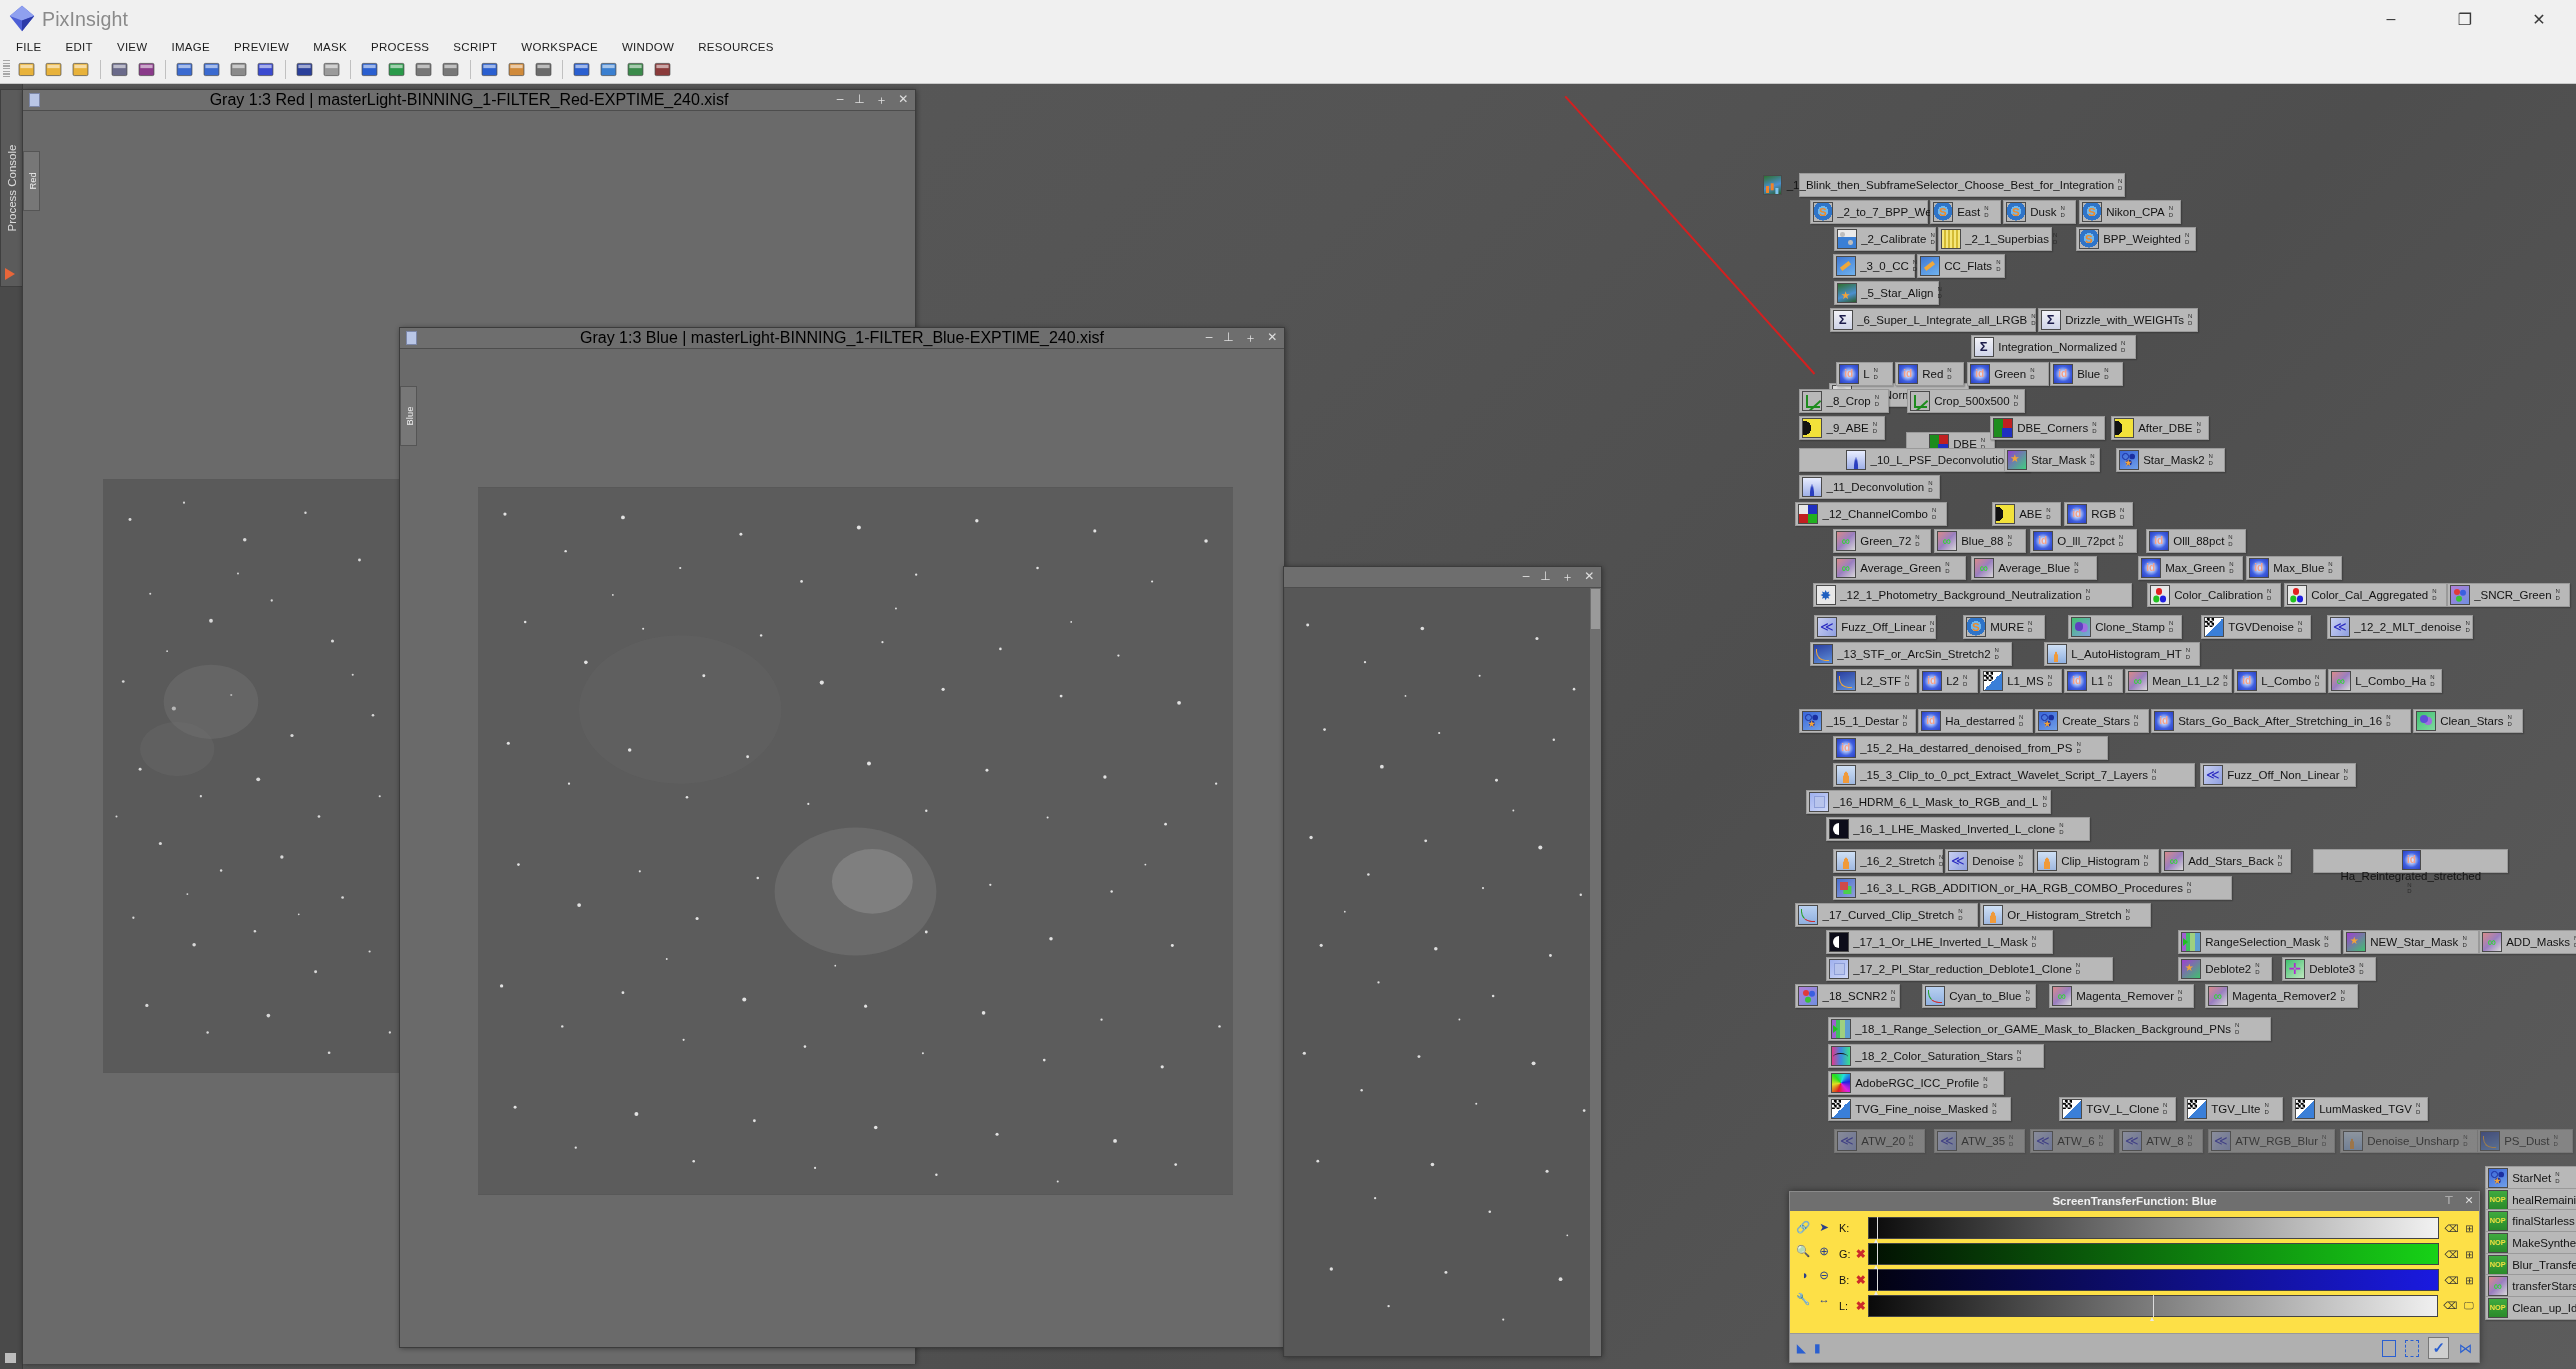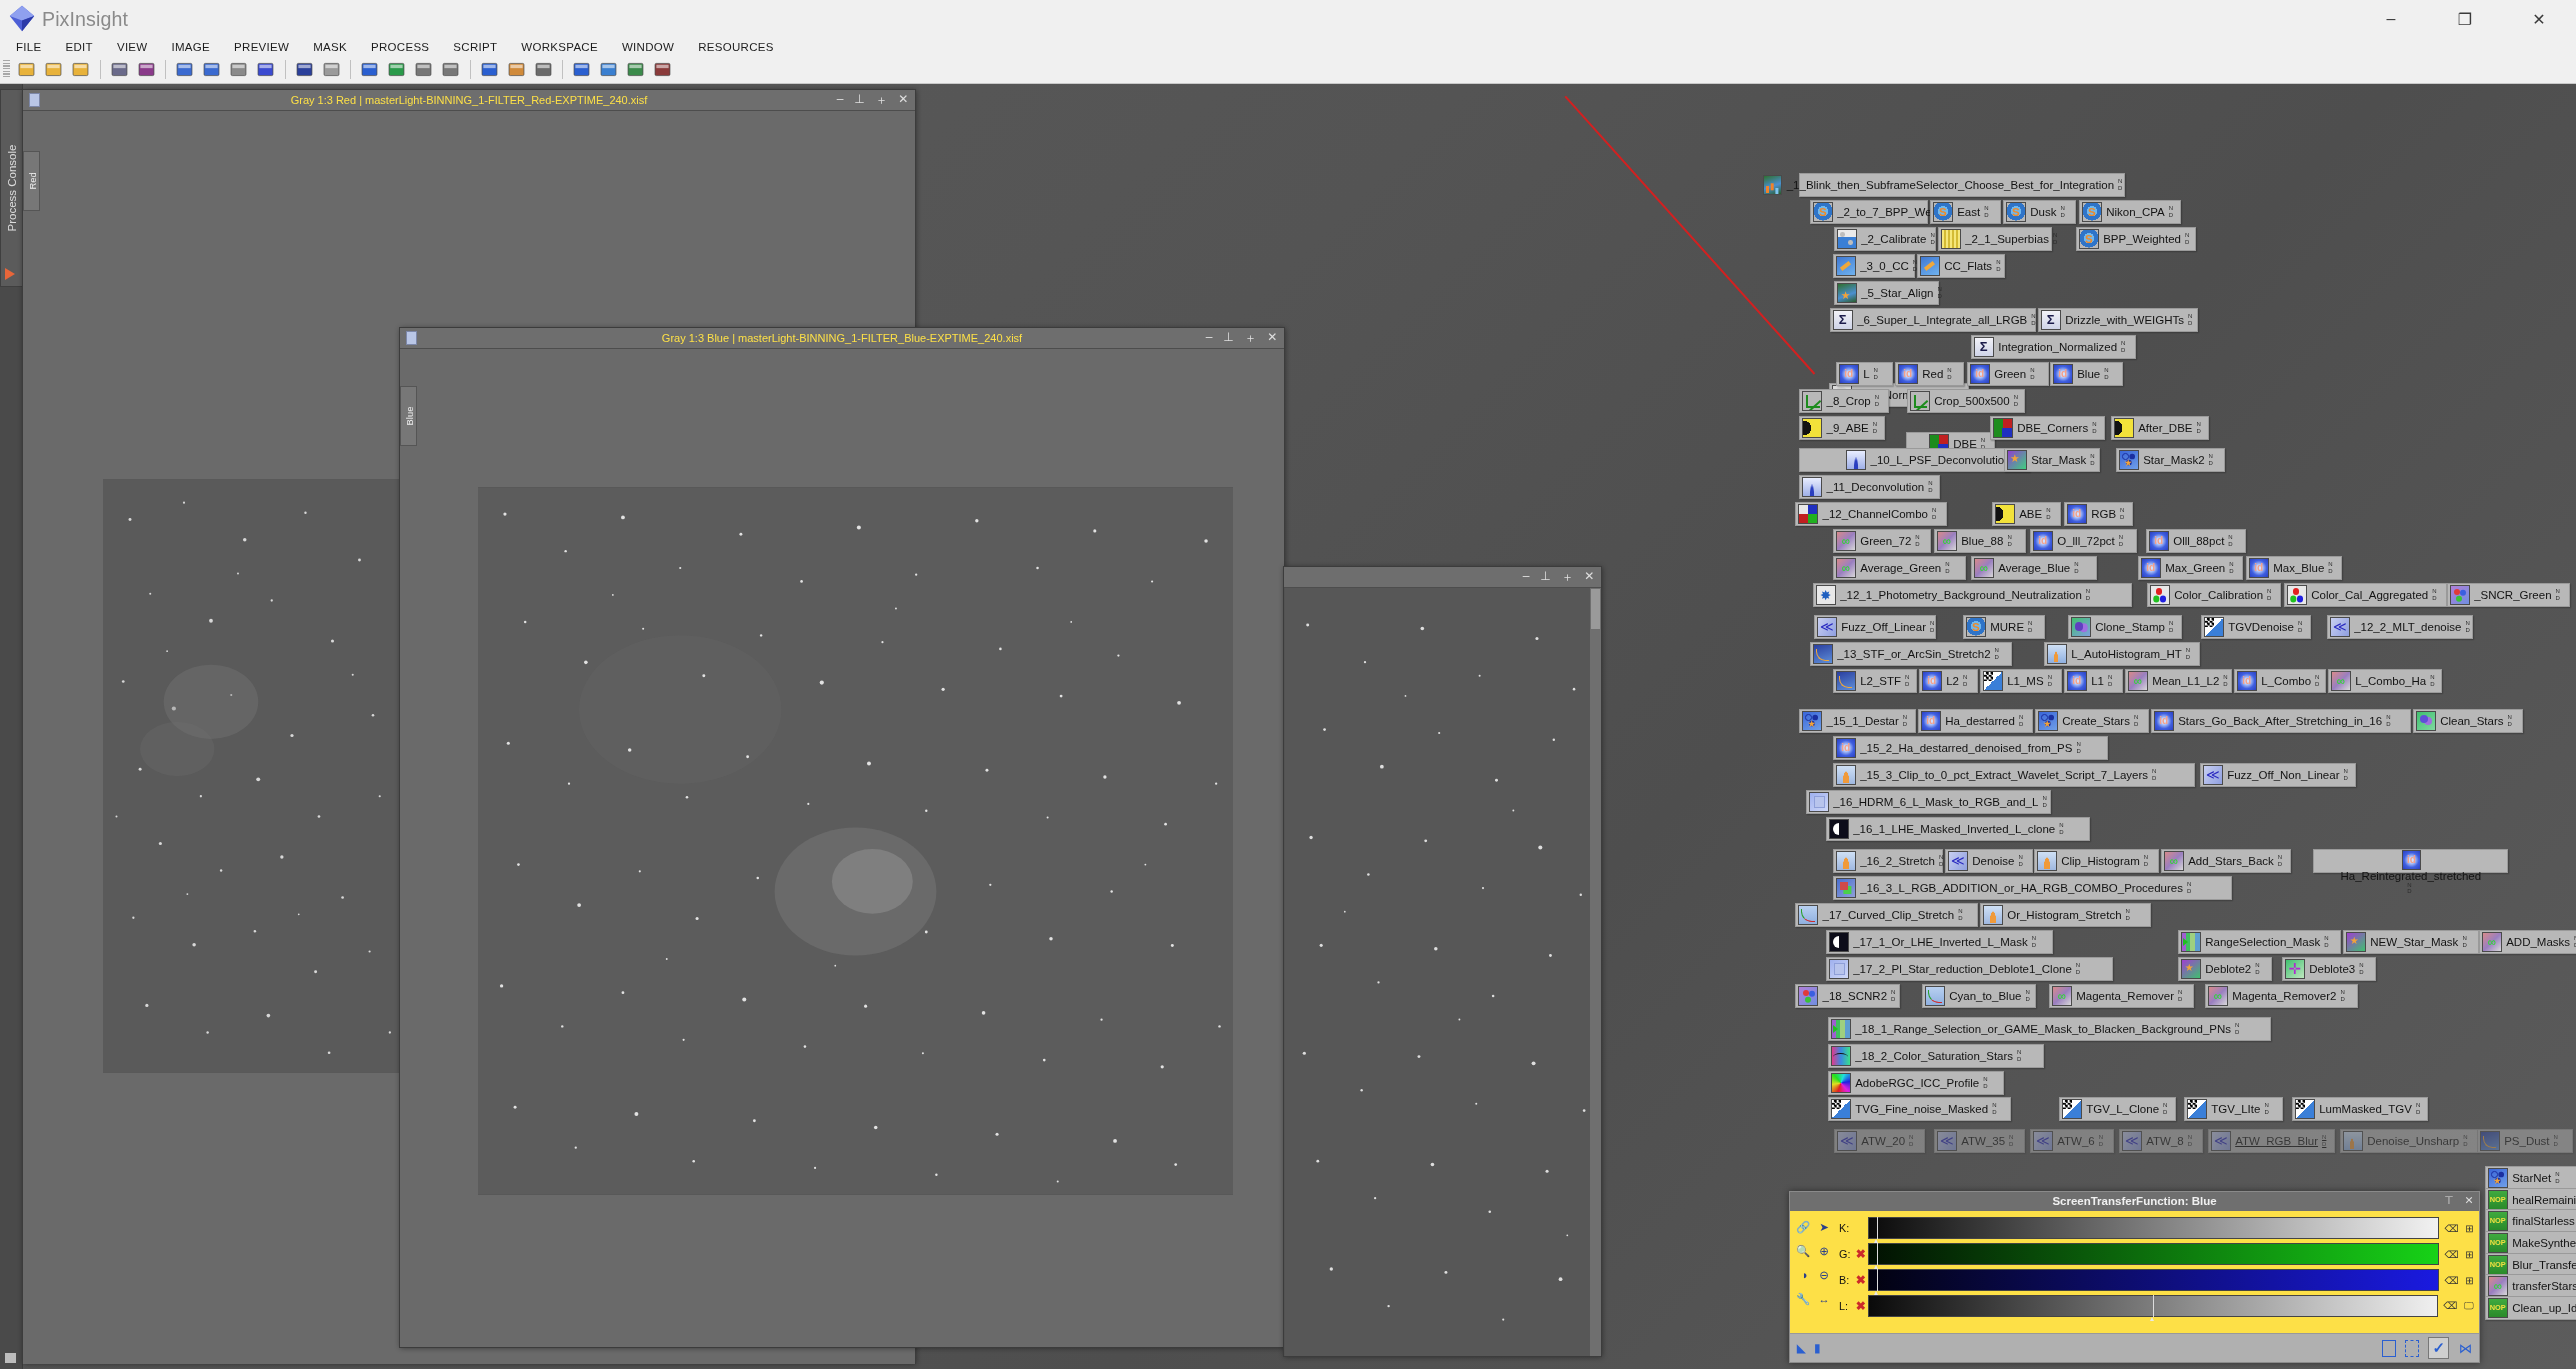--- a/index.html
+++ b/index.html
@@ -31,21 +31,21 @@
   
   .dock-left{position:absolute;left:0;top:0;width:22px;height:1286px;background:#4a4a4a;border-right:0.7px solid #3d3d3d;}
   .dock-tab{position:absolute;left:0;top:5.4px;width:22px;height:196px;background:#5b5b5b;border:0.7px solid #3f3f3f;}
   .dock-tab span{position:absolute;left:50%;top:50%;transform:translate(-50%,-50%) rotate(-90deg);white-space:nowrap;color:#dcdcdc;font-size:11.5px;}
   .dock-arrow{position:absolute;left:4px;bottom:6.7px;width:0;height:0;border-top:6.7px solid transparent;border-bottom:6.7px solid transparent;border-left:10.8px solid #e8663a;}
 
   
   .imgwin{position:absolute;background:#6a6a6a;border:0.7px solid #3c3c3c;box-shadow:1.3px 1.3px 5.4px rgba(0,0,0,.45);}
   .iw-title{height:20px;background:#6e6e6e;display:flex;align-items:center;position:relative;border-bottom:0.7px solid #4d4d4d;}
   .iw-ic{width:9.4px;height:12px;margin-left:6px;background:#b9c6e6;border:1.3px solid #7c87a8;}
-  .iw-caption{position:absolute;left:0;right:0;text-align:center;font-size:11px;color:#fde047;white-space:nowrap;}
+  .iw-caption{position:absolute;left:0;right:0;text-align:center;font-size:16px;color:#000000;white-space:nowrap;}
   .iw-ctrls{position:absolute;right:6.7px;display:flex;gap:10.8px;color:#e0e0e0;font-size:12px;}
   .iw-body{position:relative;background:#6a6a6a;overflow:hidden;}
   .iw-vtab{position:absolute;left:0;top:0;width:15px;height:58px;background:#777;border:0.7px solid #555;color:#eee;font-size:9.4px;}
   .iw-vtab span{position:absolute;left:50%;top:50%;transform:translate(-50%,-50%) rotate(-90deg);}
   .canvasimg{position:absolute;background:#3a3a3a;overflow:hidden;}
   .scrollv{position:absolute;right:0;top:0;width:10.8px;bottom:0;background:#6f6f6f;}
   .scrollv i{position:absolute;left:0.7px;top:1.3px;width:9.4px;height:40px;background:#9a9a9a;display:block;}
 
   
   .blminis{position:absolute;left:5.4px;bottom:6.7px;display:flex;gap:5.4px;}
@@ -1371,21 +1371,21 @@
           </span>
         </div>
         <div class="picon" style="left: 325px; top: 961px; width: 82px;">
           <span class="gl g-fuzz"></span>
           <span class="lb">ATW_8</span>
           <span class="nd">
             <em style="font-style:normal">N</em>
             <em style="font-style:normal">D</em>
           </span>
         </div>
-        <div class="picon" style="left: 414px; top: 961px; width: 125px; text-decoration: underline;">
+        <div class="picon" style="left: 414px; top: 961px; width: 125px;">
           <span class="gl g-fuzz"></span>
           <span class="lb">ATW_RGB_Blur</span>
           <span class="nd">
             <em style="font-style:normal">N</em>
             <em style="font-style:normal">D</em>
           </span>
         </div>
         <div class="picon" style="left: 546px; top: 961px; width: 136px;">
           <span class="gl g-ht"></span>
           <span class="lb">Denoise_Unsharp</span>

